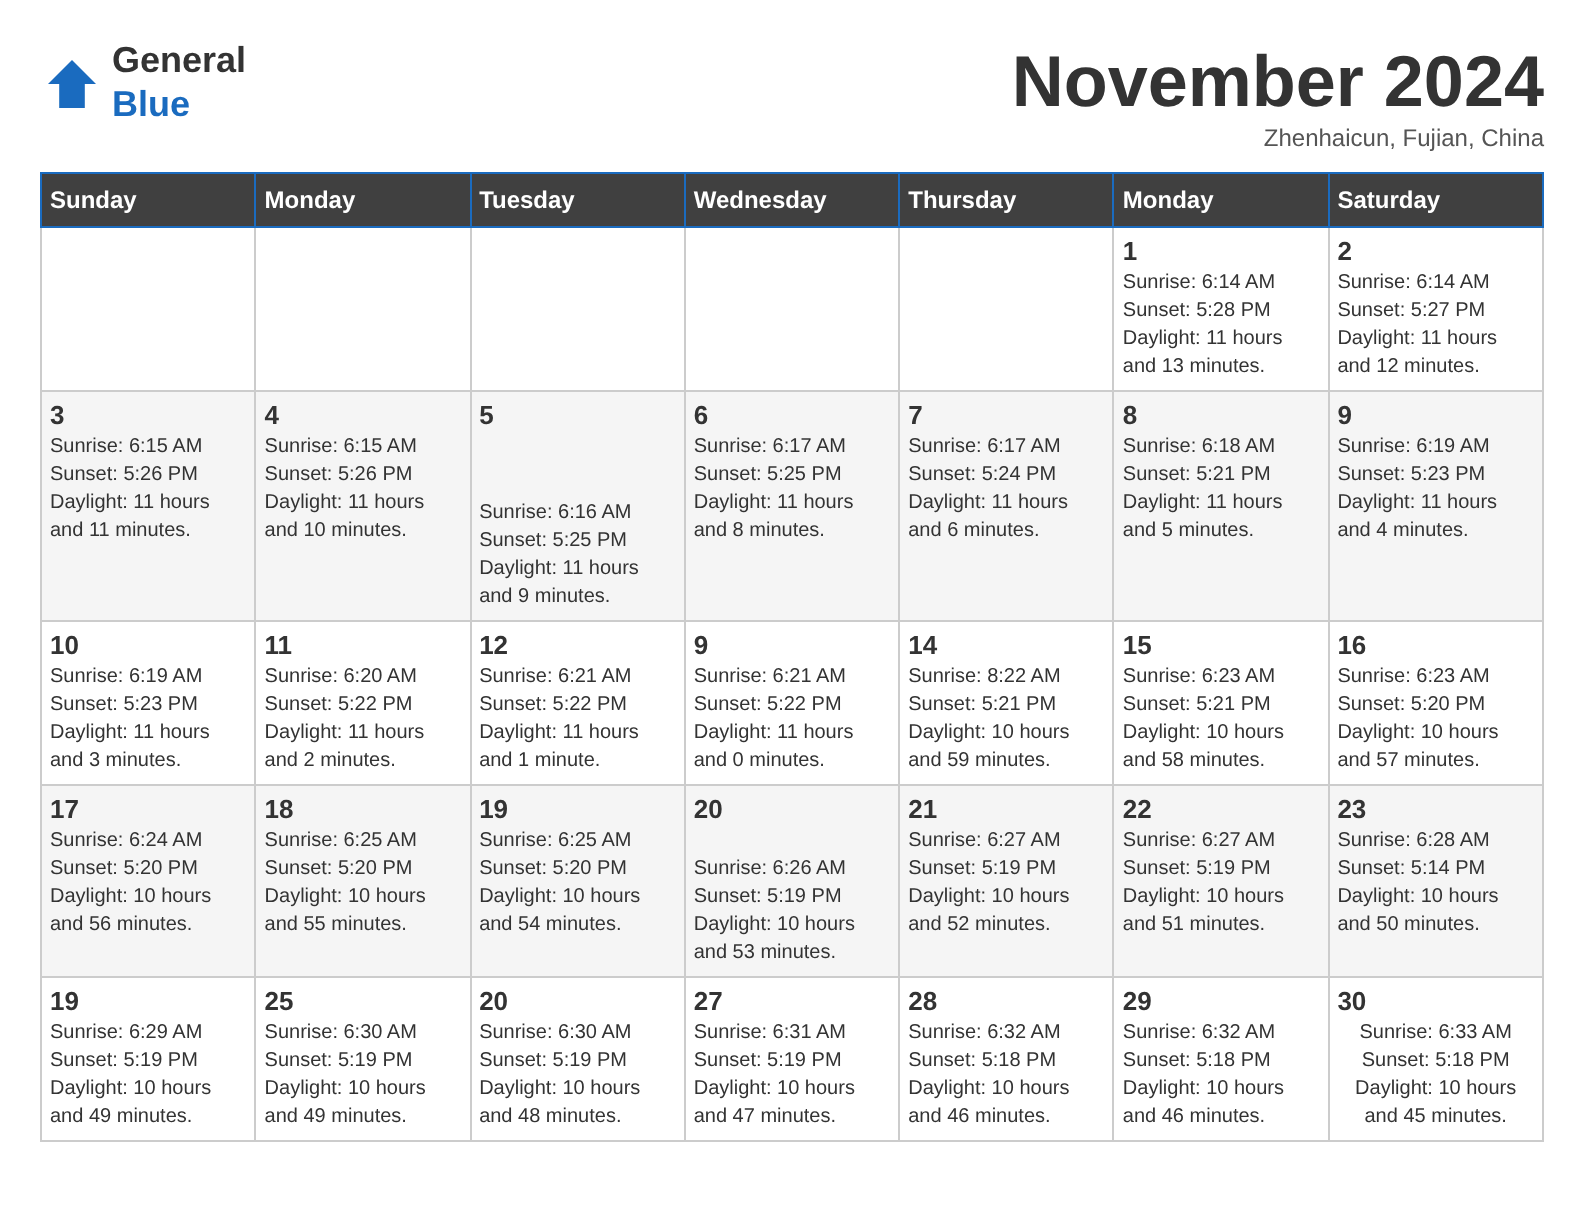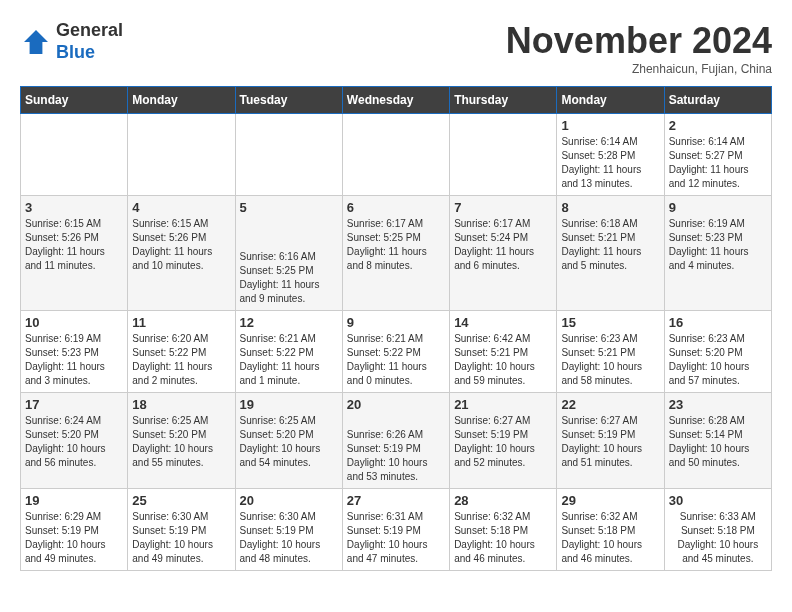--- a/index.html
+++ b/index.html
@@ -211,21 +211,21 @@
         </td>
         <td>
           <div class="day-number">9</div>
           <div class="day-info" style="white-space: pre-line;">Sunrise: 6:21 AM
 Sunset: 5:22 PM
 Daylight: 11 hours
 and 0 minutes.</div>
         </td>
         <td>
           <div class="day-number">14</div>
-          <div class="day-info" style="white-space: pre-line;">Sunrise: 6:42 AM
+          <div class="day-info" style="white-space: pre-line;">Sunrise: 8:22 AM
 Sunset: 5:21 PM
 Daylight: 10 hours
 and 59 minutes.</div>
         </td>
         <td>
           <div class="day-number">15</div>
           <div class="day-info" style="white-space: pre-line;">Sunrise: 6:23 AM
 Sunset: 5:21 PM
 Daylight: 10 hours
 and 58 minutes.</div>

